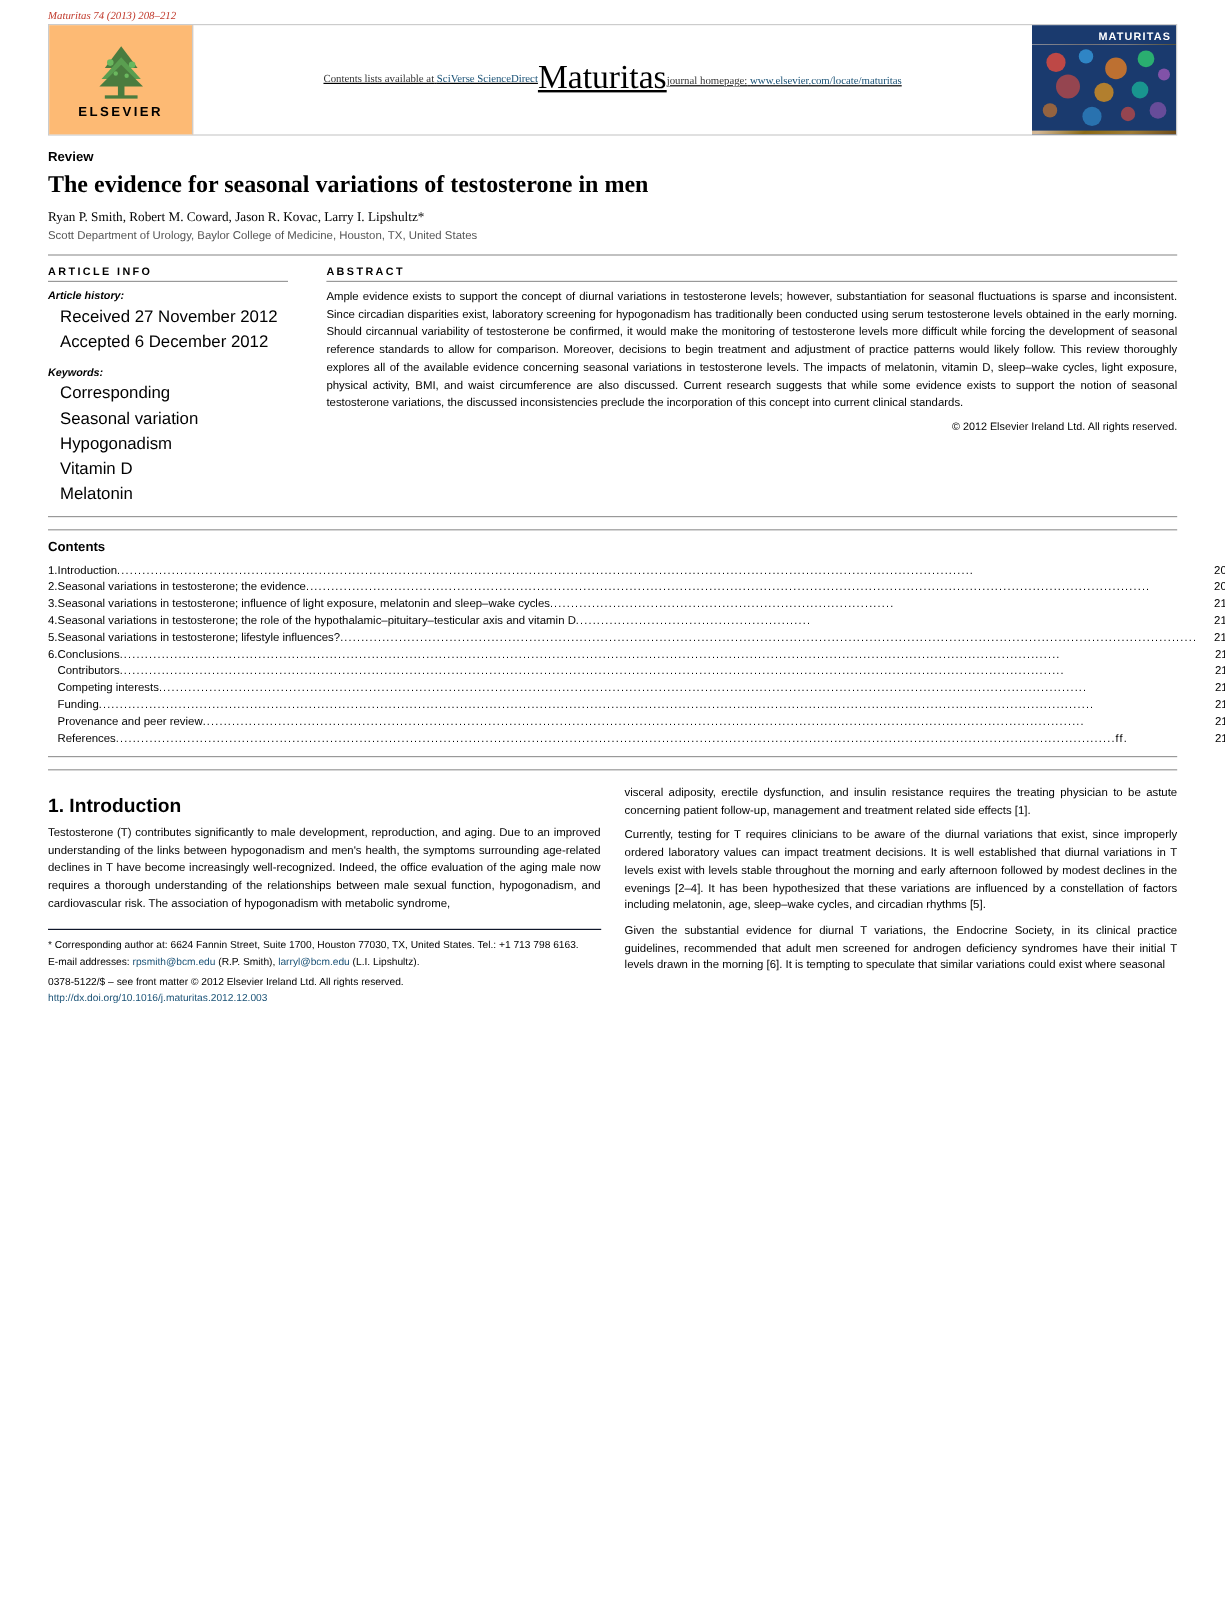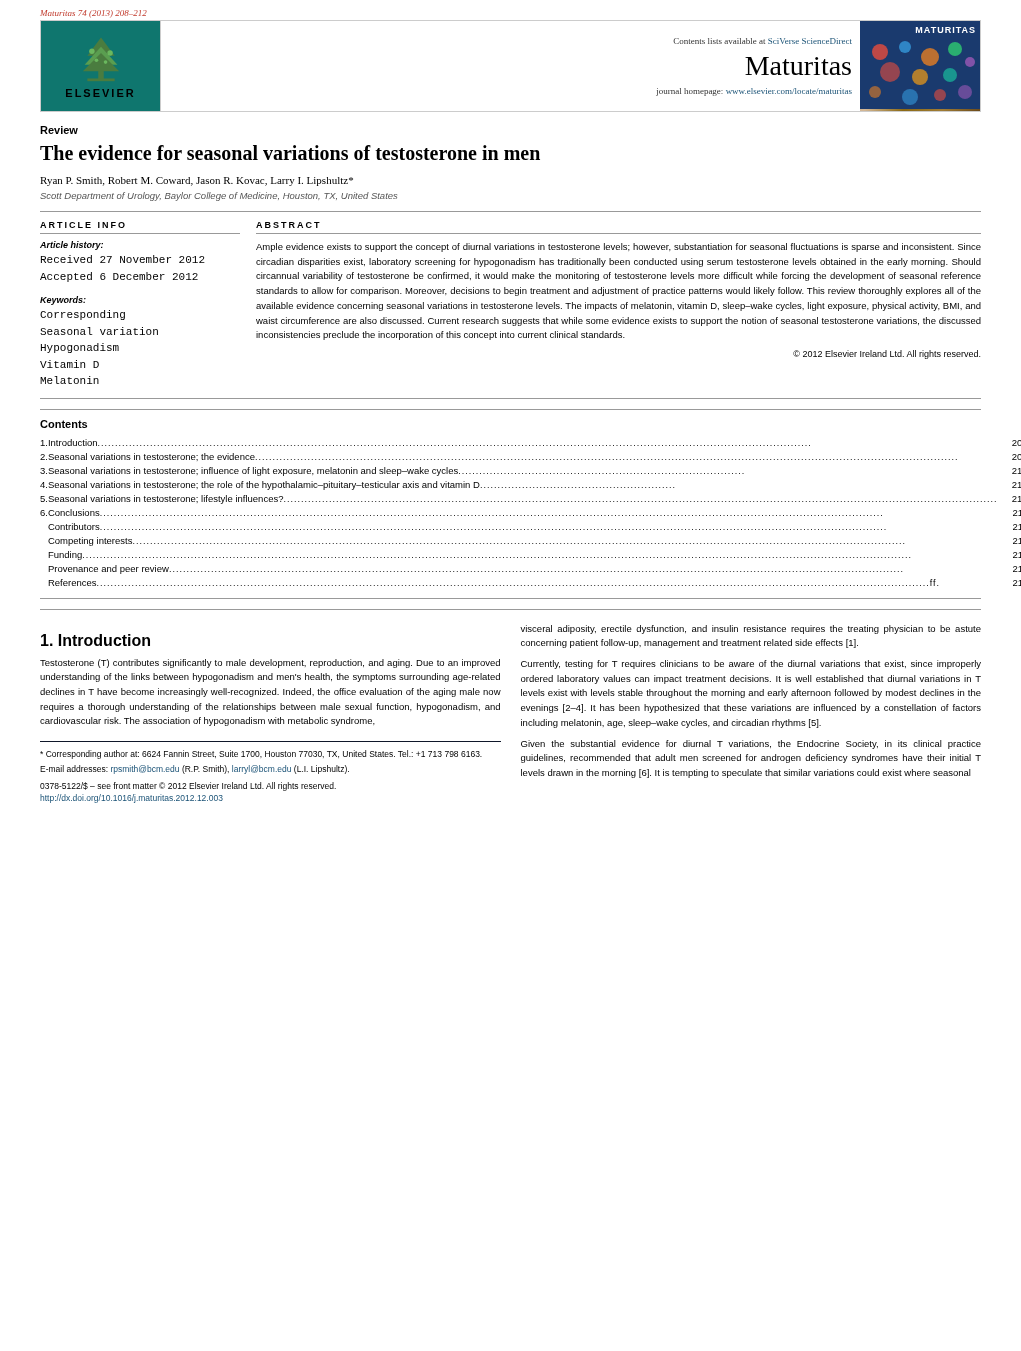--- a/index.html
+++ b/index.html
@@ -30,21 +30,21 @@
     
     .journal-header {
       display: flex;
       align-items: stretch;
       border: 1px solid #ccc;
       margin: 0 0 4px 0;
     }
     .elsevier-logo {
       width: 120px;
       min-height: 90px;
-      background: #0f766e;
+      background: #fdba74;
       display: flex;
       flex-direction: column;
       align-items: center;
       justify-content: center;
       border-right: 1px solid #ccc;
       padding: 8px;
     }
     .elsevier-tree {
       width: 60px;
       height: 50px;
@@ -53,24 +53,24 @@
       font-size: 11px;
       font-weight: bold;
       color: #000;
       letter-spacing: 2px;
       margin-top: 4px;
       font-family: Arial, sans-serif;
     }
     .journal-center {
       flex: 1;
       display: flex;
-      flex-direction: column;
-      align-items: flex-end;
+      align-items: center;
       justify-content: center;
       padding: 8px;
+      text-decoration: underline;
     }
     .sciverse-link {
       font-size: 9px;
       color: #333;
       margin-bottom: 4px;
     }
     .sciverse-link a { color: #1a5276; text-decoration: none; }
     .journal-title-big {
       font-size: 28px;
       font-family: 'Times New Roman', Times, serif;
@@ -129,33 +129,32 @@
     }
     .authors {
       font-size: 11px;
       color: #000;
       margin-bottom: 4px;
       font-family: Liberation Serif, serif;
     }
     .affiliation {
       font-size: 9.5px;
       color: #555;
-      font-style: italic;
       margin-bottom: 10px;
       font-family: Arial, Helvetica, sans-serif;
     }
     hr.divider {
       border: none;
       border-top: 1px solid #999;
       margin: 6px 0;
     }
     
     .two-col {
       display: flex;
-      gap: 16px;
+      gap: 32px;
       margin: 8px 0;
     }
     .article-info {
       width: 200px;
       flex-shrink: 0;
     }
     .article-info h3 {
       font-size: 9px;
       font-weight: bold;
       letter-spacing: 2px;
@@ -167,24 +166,25 @@
     }
     .article-info .section-label {
       font-size: 9px;
       font-style: italic;
       font-weight: bold;
       color: #000;
       font-family: Arial, Helvetica, sans-serif;
       margin: 6px 0 2px 0;
     }
     .article-info .section-content {
-      font-size: 11px;
-      color: #000;
-      font-family: Liberation Mono, monospace;
+      font-size: 14px;
+      color: #000;
+      font-family: Liberation Sans, sans-serif;
       line-height: 1.5;
+      margin-left: 10px;
     }
     .abstract-col {
       flex: 1;
     }
     .abstract-col h3 {
       font-size: 9px;
       font-weight: bold;
       letter-spacing: 2px;
       color: #000;
       font-family: Arial, Helvetica, sans-serif;

